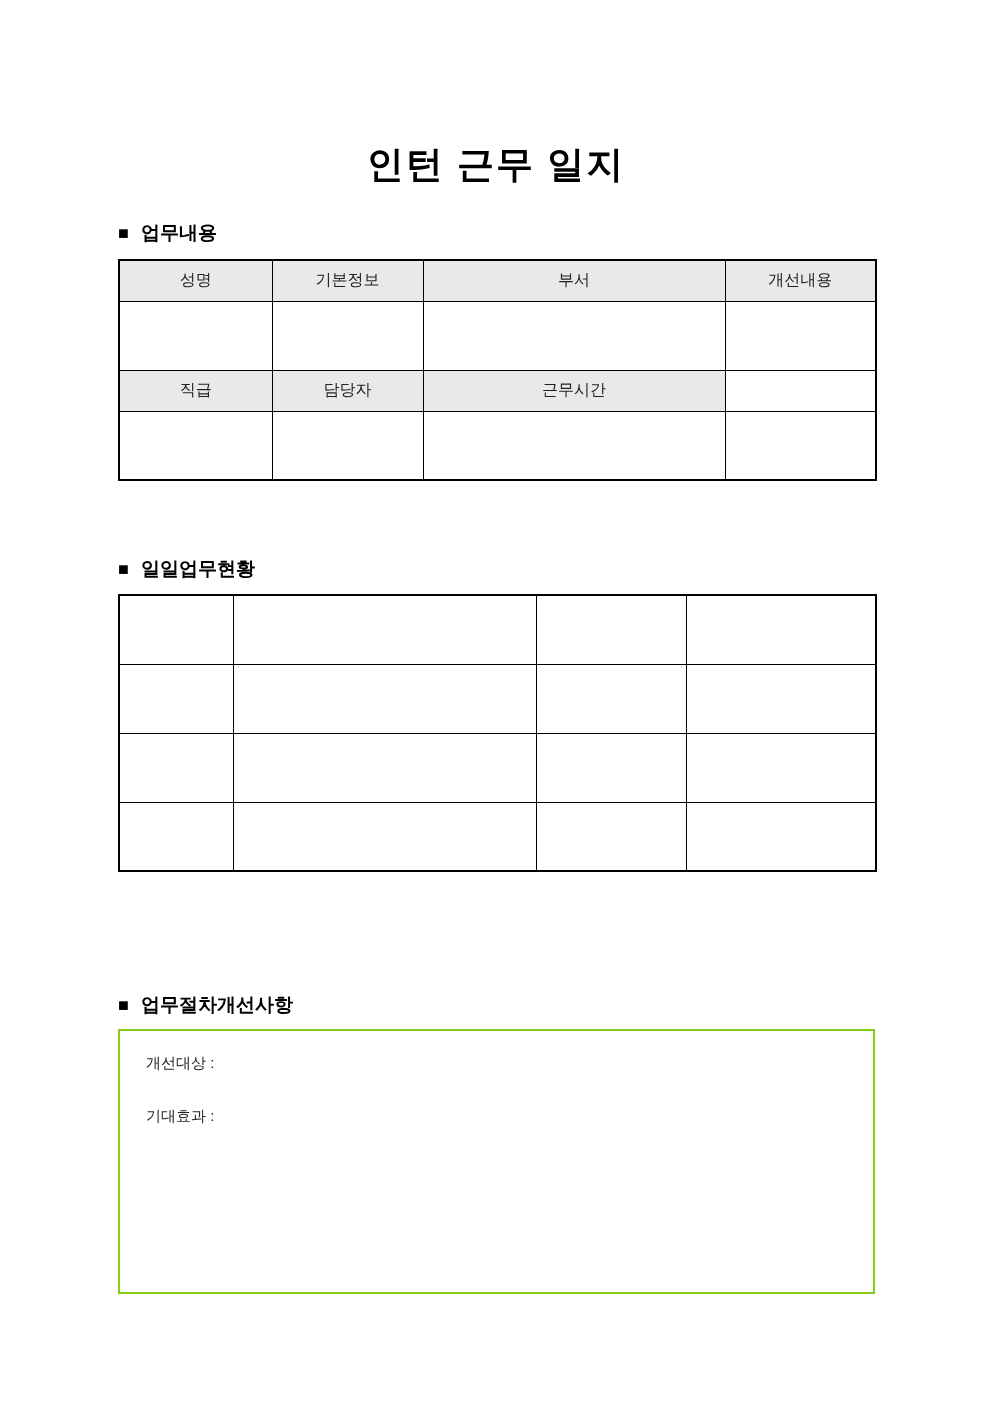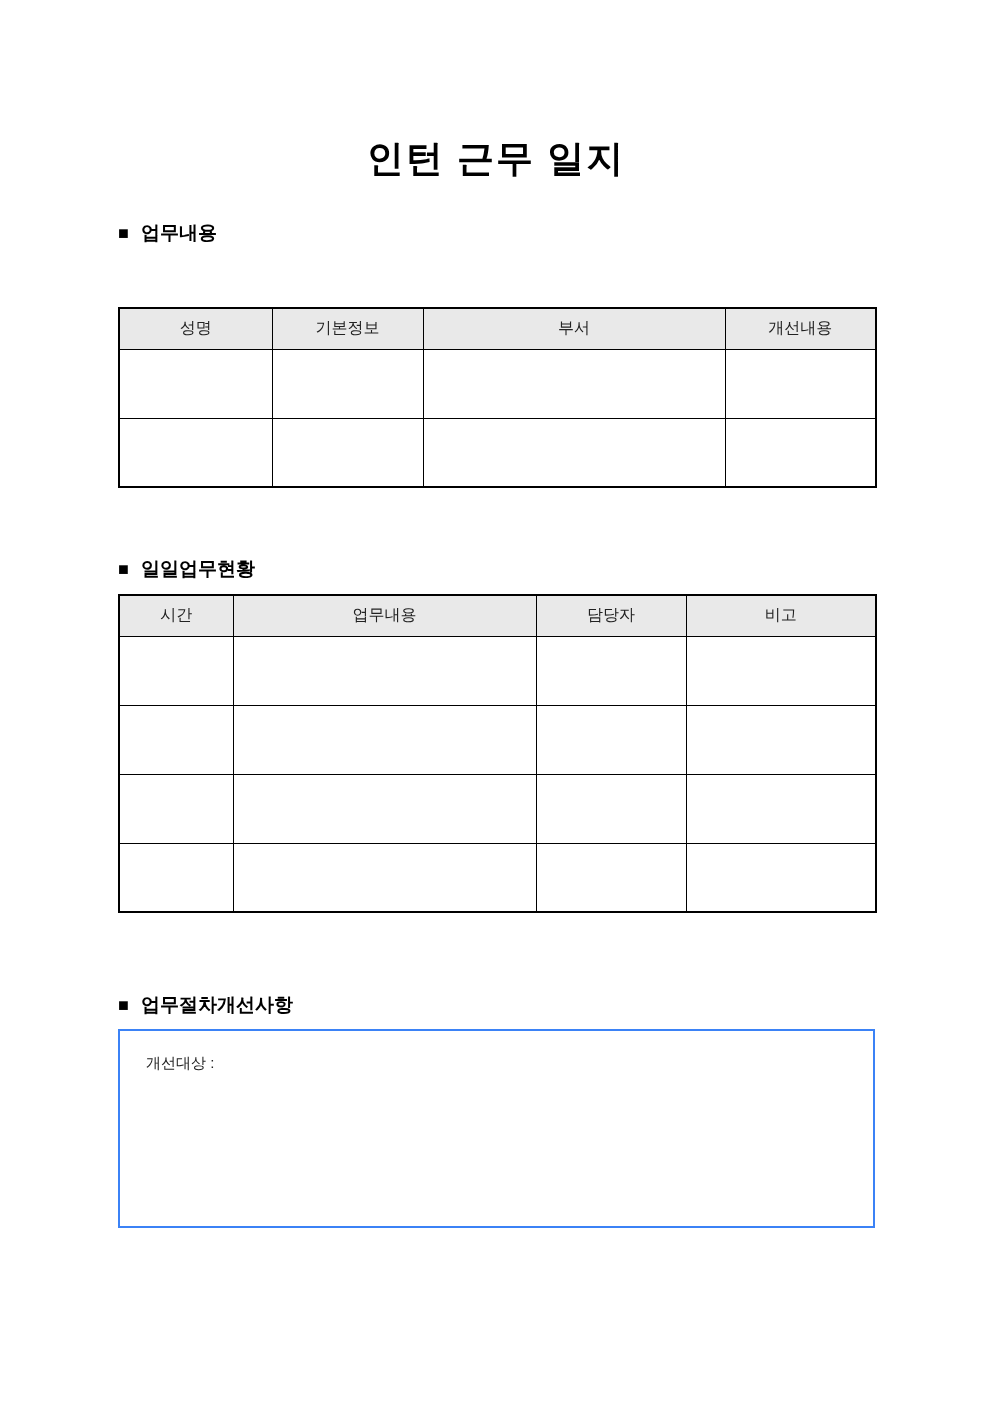--- a/index.html
+++ b/index.html
@@ -10,21 +10,21 @@
   }
   .page {
     position: relative;
     width: 992px;
     height: 1403px;
     background: #ffffff;
     overflow: hidden;
   }
   .doc-title {
     position: absolute;
-    top: 134px;
+    top: 140px;
     left: 0;
     width: 992px;
     text-align: center;
     font-size: 37px;
     font-weight: 700;
     letter-spacing: 2px;
     color: #000000;
   }
   .section-header {
     position: absolute;
@@ -46,42 +46,42 @@
   .sh-3 { top: 992px; }
 
   table.form-table {
     position: absolute;
     left: 118px;
     width: 757px;
     border-collapse: collapse;
     table-layout: fixed;
     border: 2px solid #000000;
   }
-  .t1 { top: 259px; margin-top: 48px; }
+  .t1 { top: 259px; }
   .t2 { top: 594px; }
   table.form-table td {
     border: 1.5px solid #000000;
     font-size: 16px;
     text-align: center;
     vertical-align: middle;
     color: #222222;
     overflow: hidden;
   }
   td.hd { background: #e9e9e9; }
   td.in { background: #ffffff; }
   tr.h-hdr td { height: 41px; }
   tr.h-data td { height: 69px; }
 
   .imp-box {
     position: absolute;
     left: 118px;
     top: 1029px;
     width: 757px;
-    height: 199px;
-    border: 2px solid #3b82f6;
+    height: 265px;
+    border: 2px solid #84cc16;
     background: #ffffff;
     padding-top: 6px;
   }
   .imp-line {
     height: 53px;
     display: flex;
     align-items: center;
     padding-left: 26px;
     font-size: 15px;
     color: #222222;
@@ -112,20 +112,26 @@
         <td class="hd">기본정보</td>
         <td class="hd">부서</td>
         <td class="hd">개선내용</td>
       </tr>
       <tr class="h-data">
         <td class="in"></td>
         <td class="in"></td>
         <td class="in"></td>
         <td class="in"></td>
       </tr>
+      <tr class="h-hdr">
+        <td class="hd">직급</td>
+        <td class="hd">담당자</td>
+        <td class="hd">근무시간</td>
+        <td class="in"></td>
+      </tr>
       <tr class="h-data">
         <td class="in"></td>
         <td class="in"></td>
         <td class="in"></td>
         <td class="in"></td>
       </tr>
     </tbody>
   </table>
 
   <div class="section-header sh-2">
@@ -134,26 +140,20 @@
   </div>
 
   <table class="form-table t2">
     <colgroup>
       <col style="width:114px">
         <col style="width:303px">
         <col style="width:150px">
         <col style="width:190px">
     </colgroup>
     <tbody>
-      <tr class="h-hdr">
-        <td class="hd">시간</td>
-        <td class="hd">업무내용</td>
-        <td class="hd">담당자</td>
-        <td class="hd">비고</td>
-      </tr>
       <tr class="h-data">
         <td class="in"></td>
         <td class="in"></td>
         <td class="in"></td>
         <td class="in"></td>
       </tr>
       <tr class="h-data">
         <td class="in"></td>
         <td class="in"></td>
         <td class="in"></td>
@@ -174,15 +174,16 @@
     </tbody>
   </table>
 
   <div class="section-header sh-3">
     <span class="marker">■</span>
     <span>업무절차개선사항</span>
   </div>
 
   <div class="imp-box">
     <div class="imp-line">개선대상 :</div>
+    <div class="imp-line">기대효과 :</div>
   </div>
 
 </div>
 
 </body></html>

